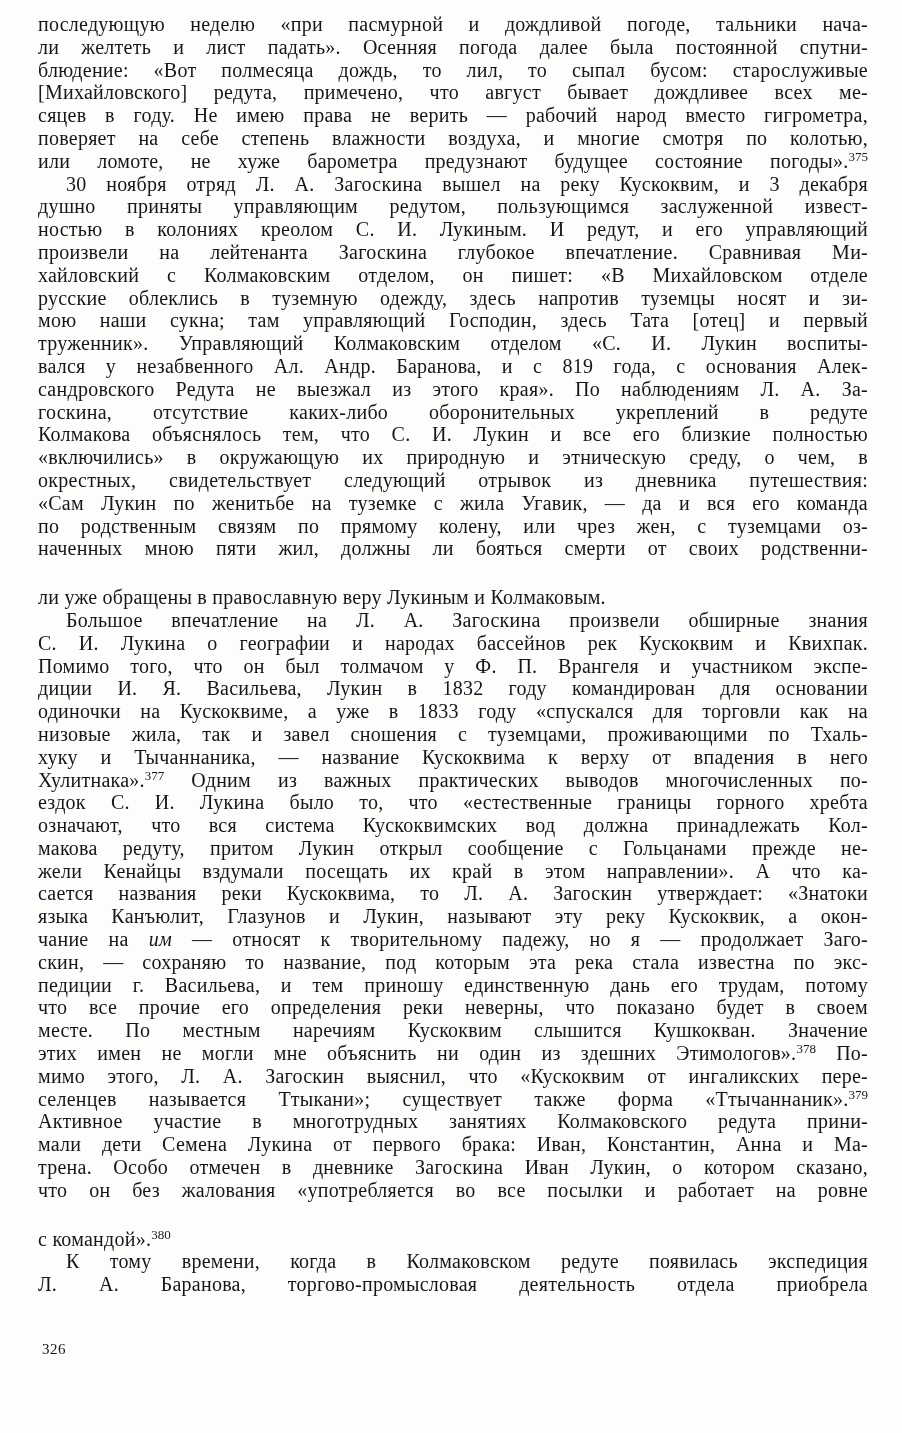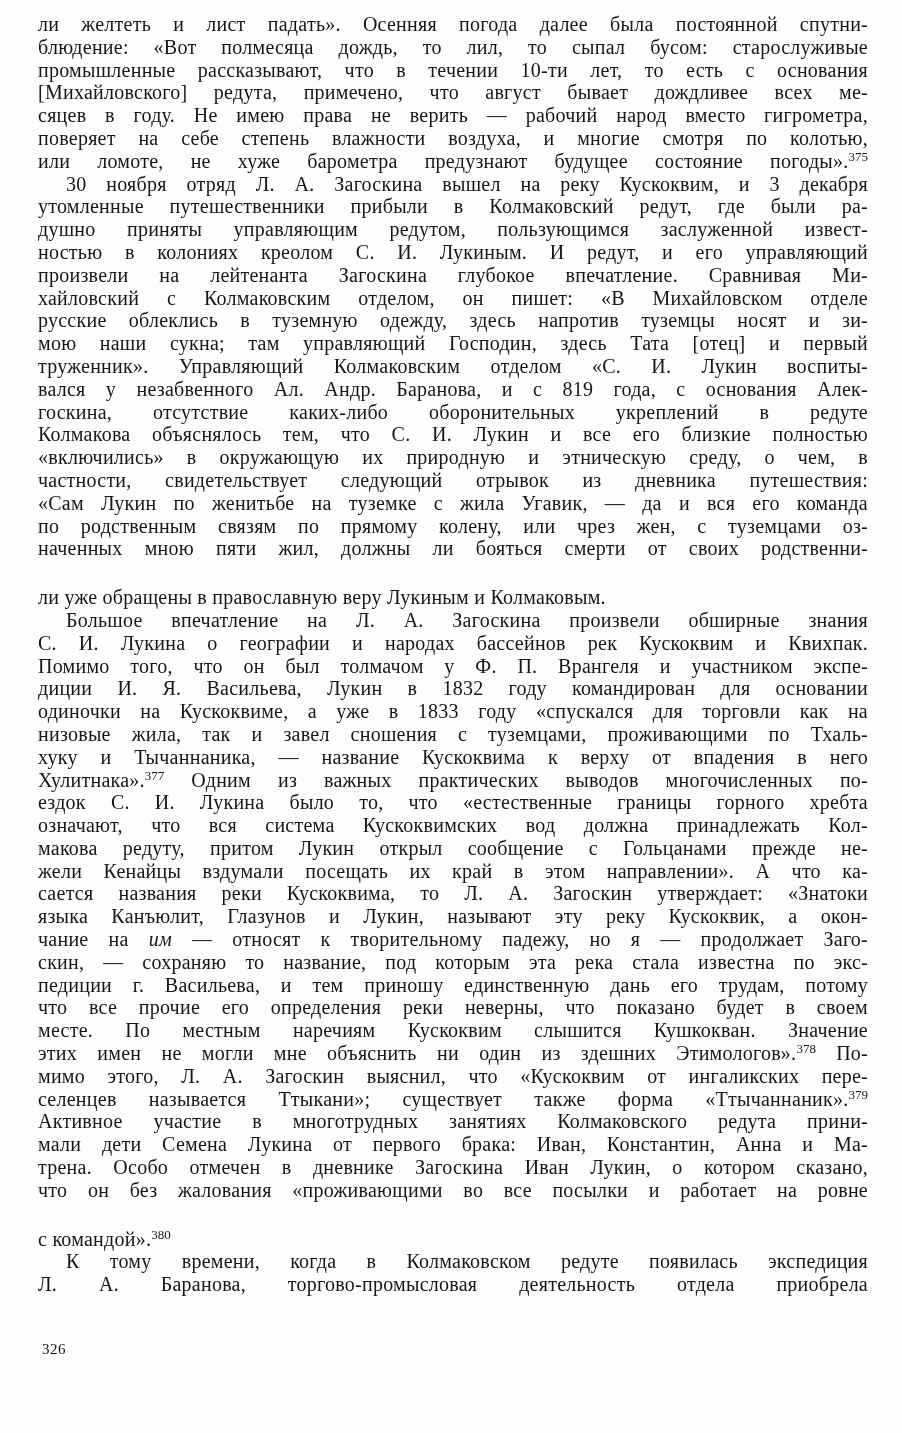--- a/index.html
+++ b/index.html
@@ -54,43 +54,43 @@
     font-weight: 400;
     letter-spacing: 0.5px;
   }
 </style>
 </head>
 <body>
 
 <div class="book-page">
   <div class="text-block">
       <div class="para">
+        <div class="line">последующую неделю «при пасмурной и дождливой погоде, тальники нача-</div>
         <div class="line">ли желтеть и лист падать». Осенняя погода далее была постоянной спутни-</div>
         <div class="line">блюдение: «Вот полмесяца дождь, то лил, то сыпал бусом: старослуживые</div>
-        <div class="line">промышленные рассказывают, что в течении 10-ти лет, то есть с основания</div>
         <div class="line">[Михайловского] редута, примечено, что август бывает дождливее всех ме-</div>
         <div class="line">сяцев в году. Не имею права не верить — рабочий народ вместо гигрометра,</div>
         <div class="line">поверяет на себе степень влажности воздуха, и многие смотря по колотью,</div>
         <div class="line">или ломоте, не хуже барометра предузнают будущее состояние погоды».<sup class="sup">375</sup></div>
       </div>
       <div class="para">
         <div class="line indent">30 ноября отряд Л. А. Загоскина вышел на реку Кускоквим, и 3 декабря</div>
-        <div class="line">утомленные путешественники прибыли в Колмаковский редут, где были ра-</div>
         <div class="line">душно приняты управляющим редутом, пользующимся заслуженной извест-</div>
         <div class="line">ностью в колониях креолом С. И. Лукиным. И редут, и его управляющий</div>
         <div class="line">произвели на лейтенанта Загоскина глубокое впечатление. Сравнивая Ми-</div>
         <div class="line">хайловский с Колмаковским отделом, он пишет: «В Михайловском отделе</div>
         <div class="line">русские облеклись в туземную одежду, здесь напротив туземцы носят и зи-</div>
         <div class="line">мою наши сукна; там управляющий Господин, здесь Тата [отец] и первый</div>
         <div class="line">труженник». Управляющий Колмаковским отделом «С. И. Лукин воспиты-</div>
         <div class="line">вался у незабвенного Ал. Андр. Баранова, и с 819 года, с основания Алек-</div>
+        <div class="line">сандровского Редута не выезжал из этого края». По наблюдениям Л. А. За-</div>
         <div class="line">госкина, отсутствие каких-либо оборонительных укреплений в редуте</div>
         <div class="line">Колмакова объяснялось тем, что С. И. Лукин и все его близкие полностью</div>
         <div class="line">«включились» в окружающую их природную и этническую среду, о чем, в</div>
-        <div class="line">частности, свидетельствует следующий отрывок из дневника путешествия:</div>
+        <div class="line">окрестных, свидетельствует следующий отрывок из дневника путешествия:</div>
         <div class="line">«Сам Лукин по женитьбе на туземке с жила Угавик, — да и вся его команда</div>
         <div class="line">по родственным связям по прямому колену, или чрез жен, с туземцами оз-</div>
         <div class="line">наченных мною пяти жил, должны ли бояться смерти от своих родственни-</div>
         <div class="line last">ли уже обращены в православную веру Лукиным и Колмаковым.</div>
       </div>
       <div class="para">
         <div class="line indent">Большое впечатление на Л. А. Загоскина произвели обширные знания</div>
         <div class="line">С. И. Лукина о географии и народах бассейнов рек Кускоквим и Квихпак.</div>
         <div class="line">Помимо того, что он был толмачом у Ф. П. Врангеля и участником экспе-</div>
         <div class="line">диции И. Я. Васильева, Лукин в 1832 году командирован для основании</div>
@@ -108,21 +108,21 @@
         <div class="line">скин, — сохраняю то название, под которым эта река стала известна по экс-</div>
         <div class="line">педиции г. Васильева, и тем приношу единственную дань его трудам, потому</div>
         <div class="line">что все прочие его определения реки неверны, что показано будет в своем</div>
         <div class="line">месте. По местным наречиям Кускоквим слышится Кушкокван. Значение</div>
         <div class="line">этих имен не могли мне объяснить ни один из здешних Этимологов».<sup class="sup">378</sup> По-</div>
         <div class="line">мимо этого, Л. А. Загоскин выяснил, что «Кускоквим от ингаликских пере-</div>
         <div class="line">селенцев называется Ттыкани»; существует также форма «Ттычаннаник».<sup class="sup">379</sup></div>
         <div class="line">Активное участие в многотрудных занятиях Колмаковского редута прини-</div>
         <div class="line">мали дети Семена Лукина от первого брака: Иван, Константин, Анна и Ма-</div>
         <div class="line">трена. Особо отмечен в дневнике Загоскина Иван Лукин, о котором сказано,</div>
-        <div class="line">что он без жалования «проживающими во все посылки и работает на ровне</div>
+        <div class="line">что он без жалования «употребляется во все посылки и работает на ровне</div>
         <div class="line last">с командой».<sup class="sup">380</sup></div>
       </div>
       <div class="para">
         <div class="line indent">К тому времени, когда в Колмаковском редуте появилась экспедиция</div>
         <div class="line">Л. А. Баранова, торгово-промысловая деятельность отдела приобрела</div>
       </div>
     </div>
   <div class="page-number">326</div>
 </div>
 

